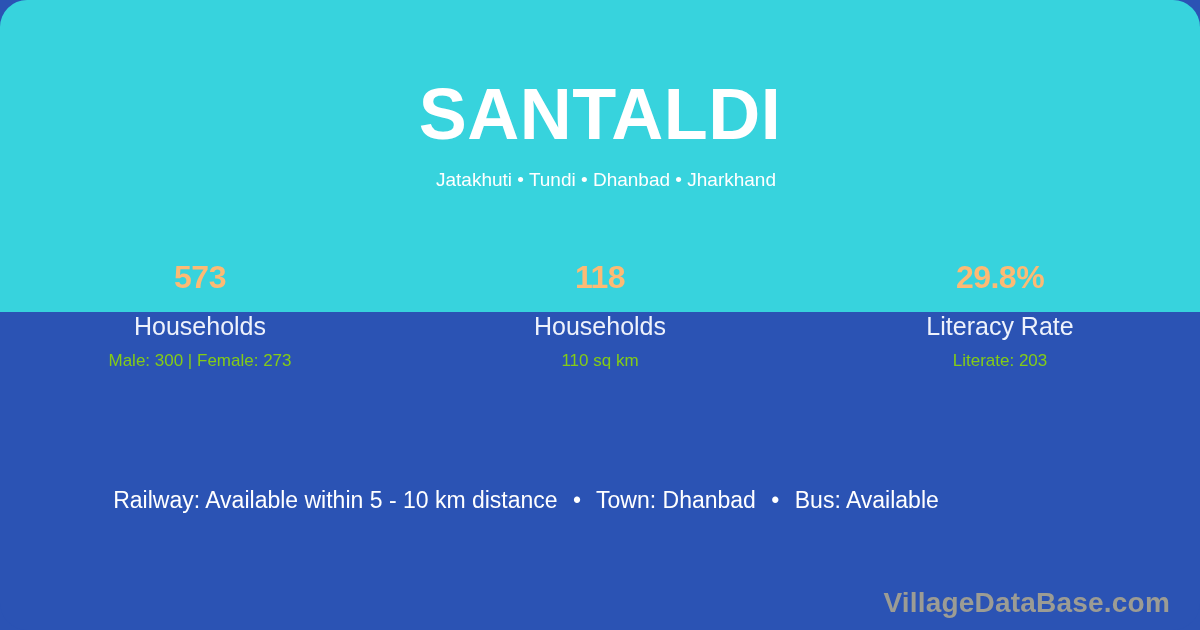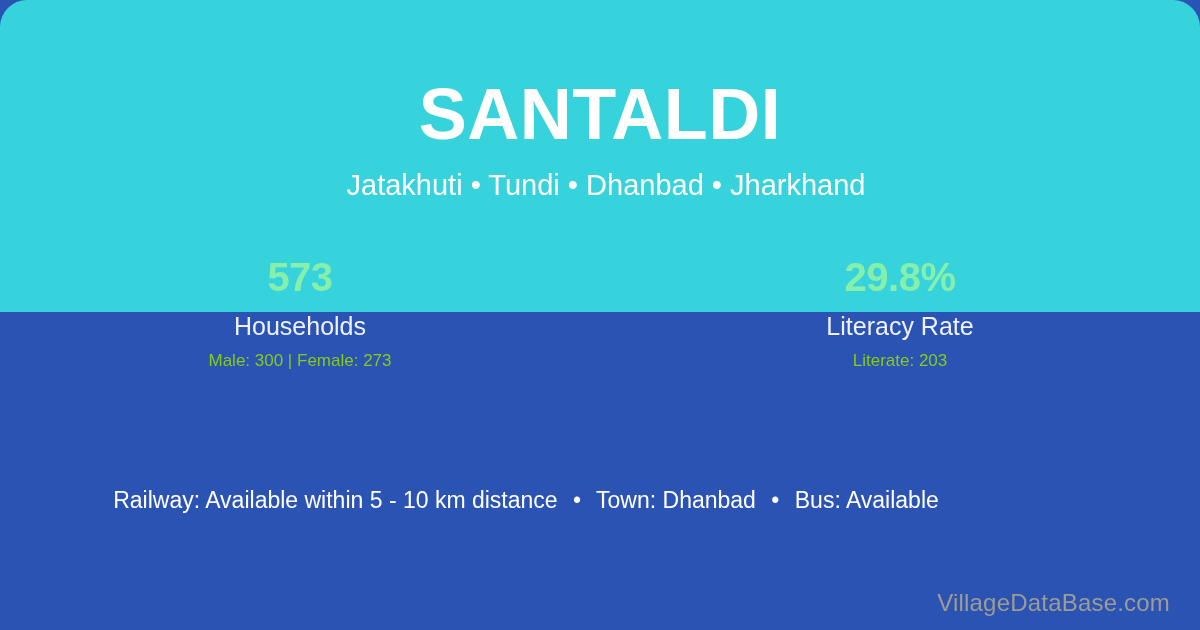--- a/index.html
+++ b/index.html
@@ -49,21 +49,21 @@
     font-weight: bold;
     line-height: 1.0;
     color: #ffffff;
     letter-spacing: 0.5px;
     margin: 0;
   }
 
   .village-subtitle {
     display: block;
     margin-top: 20px;
-    font-size: 29px;
+    font-size: 19px;
     font-weight: normal;
     line-height: 1.1;
     color: #ffffff;
     margin-left: 12px;
   }
 
   
   .stats-row {
     position: absolute;
     left: 0;
@@ -73,24 +73,24 @@
     flex-direction: row;
   }
 
   .stat {
     flex: 1 1 33.3333%;
     text-align: center;
   }
 
   .stat-value {
     display: block;
-    font-size: 40px;
+    font-size: 32px;
     font-weight: bold;
     line-height: 58px;
-    color: #86efac;
+    color: #fdba74;
     letter-spacing: -0.5px;
   }
 
   .stat-label {
     display: block;
     margin-top: 6px;
     font-size: 25px;
     font-weight: normal;
     line-height: 28px;
     color: #eef2fc;
@@ -121,22 +121,22 @@
     display: inline-block;
     padding: 0 9px;
     color: #ffffff;
   }
 
   
   .watermark {
     position: absolute;
     right: 30px;
     bottom: 14px;
-    font-size: 24px;
-    font-weight: normal;
+    font-size: 28px;
+    font-weight: bold;
     line-height: 26px;
     color: #9c9c94;
     letter-spacing: 0.2px;
     text-align: right;
   }
 </style>
 </head>
 <body>
 
 <div class="card">
@@ -149,20 +149,25 @@
   </div>
 
   <div class="stats-row">
 
     <div class="stat">
       <span class="stat-value">573</span>
       <span class="stat-label">Households</span>
       <span class="stat-sub">Male: 300 | Female: 273</span>
     </div>
 
+    <div class="stat">
+      <span class="stat-value">118</span>
+      <span class="stat-label">Households</span>
+      <span class="stat-sub">110 sq km</span>
+    </div>
 
     <div class="stat">
       <span class="stat-value">29.8%</span>
       <span class="stat-label">Literacy Rate</span>
       <span class="stat-sub">Literate: 203</span>
     </div>
 
   </div>
 
   <div class="facilities">

